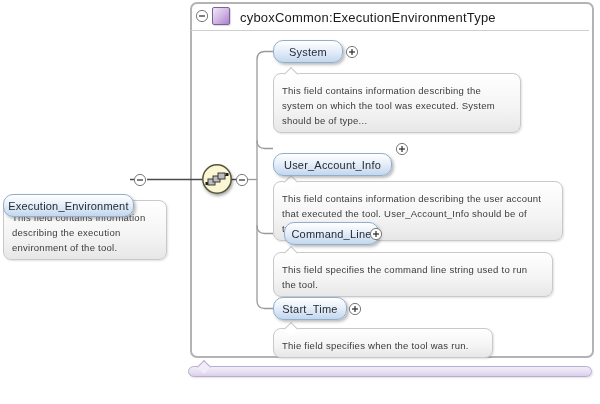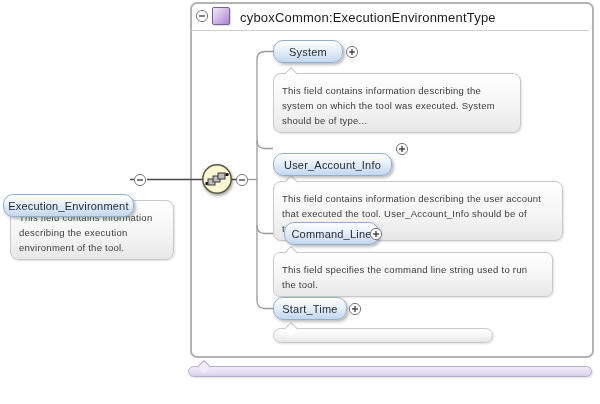--- a/index.html
+++ b/index.html
@@ -66,25 +66,25 @@
     border:1px solid #c9c9c9;border-radius:8px;
     box-shadow:1px 1px 2px rgba(0,0,0,0.12);
     font-size:9.5px;line-height:15px;letter-spacing:0.25px;color:#3a3a3a;
     padding:9px 8px 4px 8px;
   }
   .tip .tail{
     position:absolute;top:-5px;width:9px;height:9px;background:#ffffff;
     border-left:1px solid #c9c9c9;border-top:1px solid #c9c9c9;
     transform:rotate(45deg);
   }
-  .tip-root{left:3px;top:200px;width:146px;margin-left:7px;}
+  .tip-root{left:3px;top:200px;width:146px;}
   .tip-root .tail{left:16px;}
   .tip-c0{left:273px;top:73px;width:230px;}
   .tip-c1{left:273px;top:181px;width:272px;}
-  .tip-c2{left:273px;top:252px;width:262px;border-radius:7px;}
+  .tip-c2{left:273px;top:252px;width:262px;}
   .tip-c3{left:273px;top:328px;width:202px;}
   .tip .tail{left:12px;}
 
   
   .footer-note{
     position:absolute;left:188px;top:366px;width:384px;z-index:3;
     background:linear-gradient(#f1ecf9 0%,#e6def2 60%,#d9cfe9 100%);
     border:1px solid #b9aed2;border-radius:8px;
     box-shadow:1px 1px 2px rgba(0,0,0,0.12);
     font-size:9.5px;line-height:15px;letter-spacing:0.25px;color:#2e2e2e;
@@ -182,17 +182,18 @@
 </div>
 
 <div class="el-box c3">Start_Time</div>
 <svg class="pm pm-c3" viewBox="0 0 14 14">
   <circle cx="7" cy="7" r="5.6" fill="#ffffff" stroke="#7a7a7a" stroke-width="1"></circle>
   <line x1="4" y1="7" x2="10" y2="7" stroke="#2a2a2a" stroke-width="1.2"></line>
   <line x1="7" y1="4" x2="7" y2="10" stroke="#2a2a2a" stroke-width="1.2"></line>
 </svg>
 <div class="tip tip-c3">
   <span class="tail"></span>
+  <span>Thie field specifies when the tool was run.</span>
 </div>
 
 <div class="footer-note">
   <span class="tail"></span>
 </div>
 
 </body></html>

